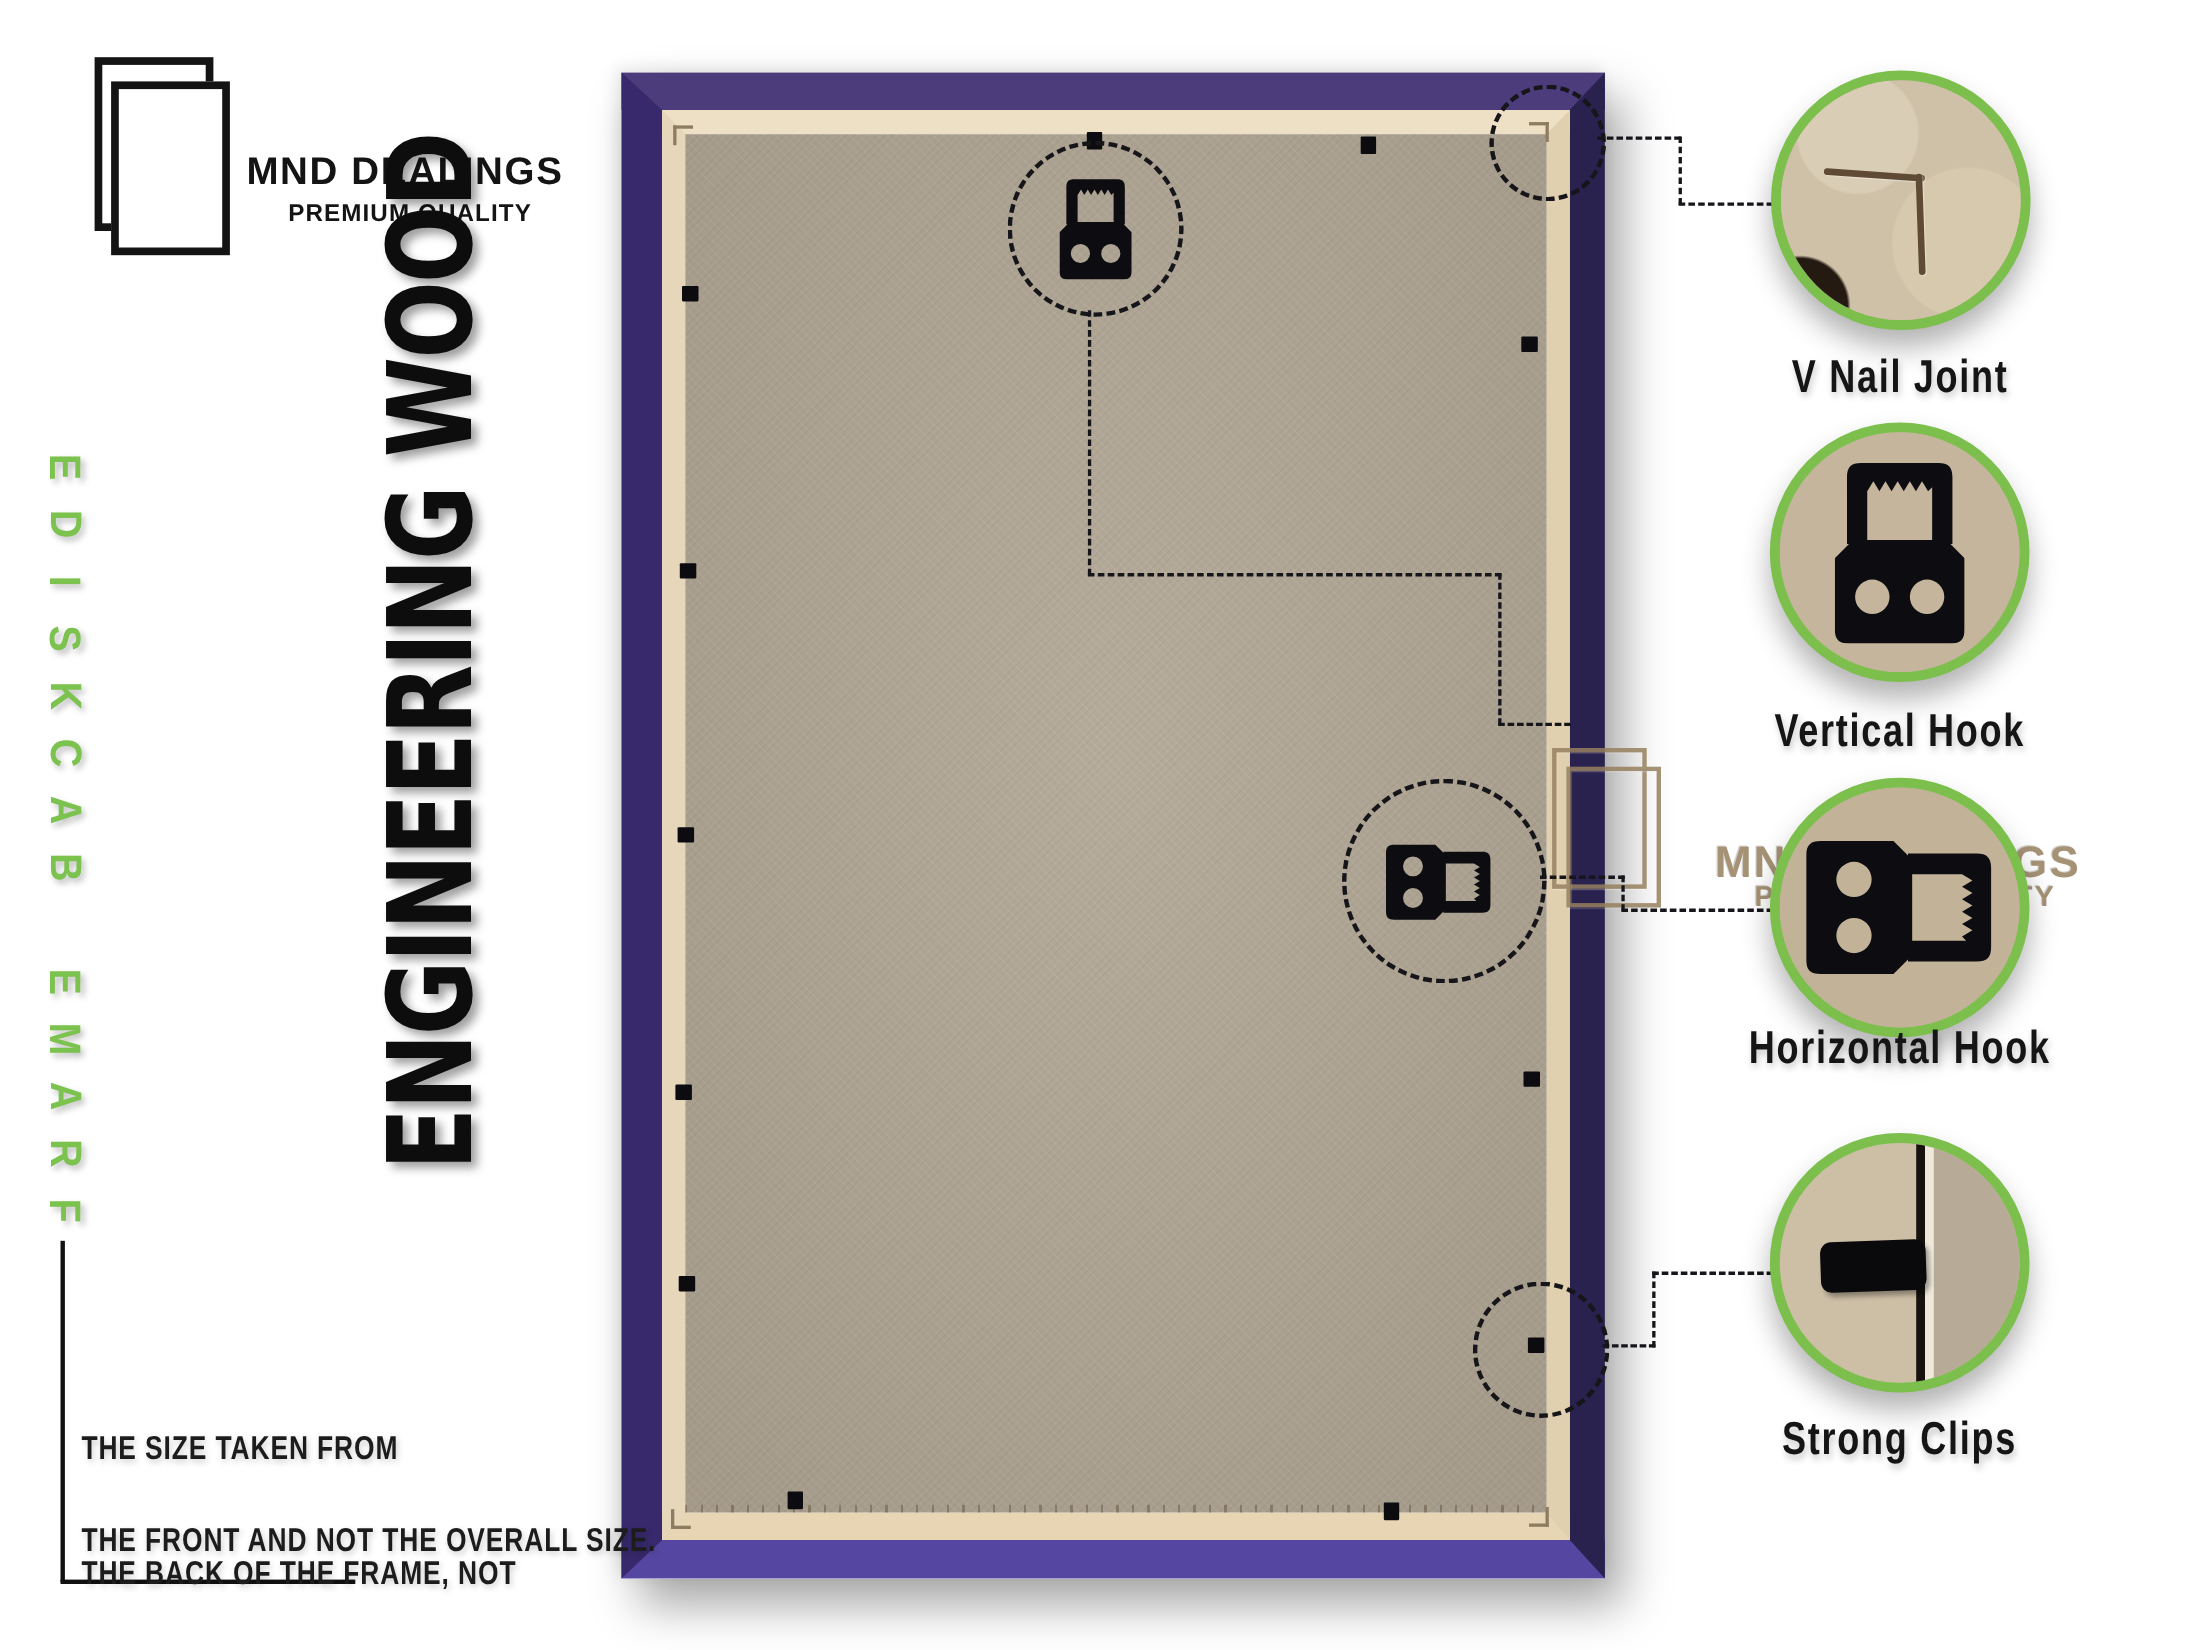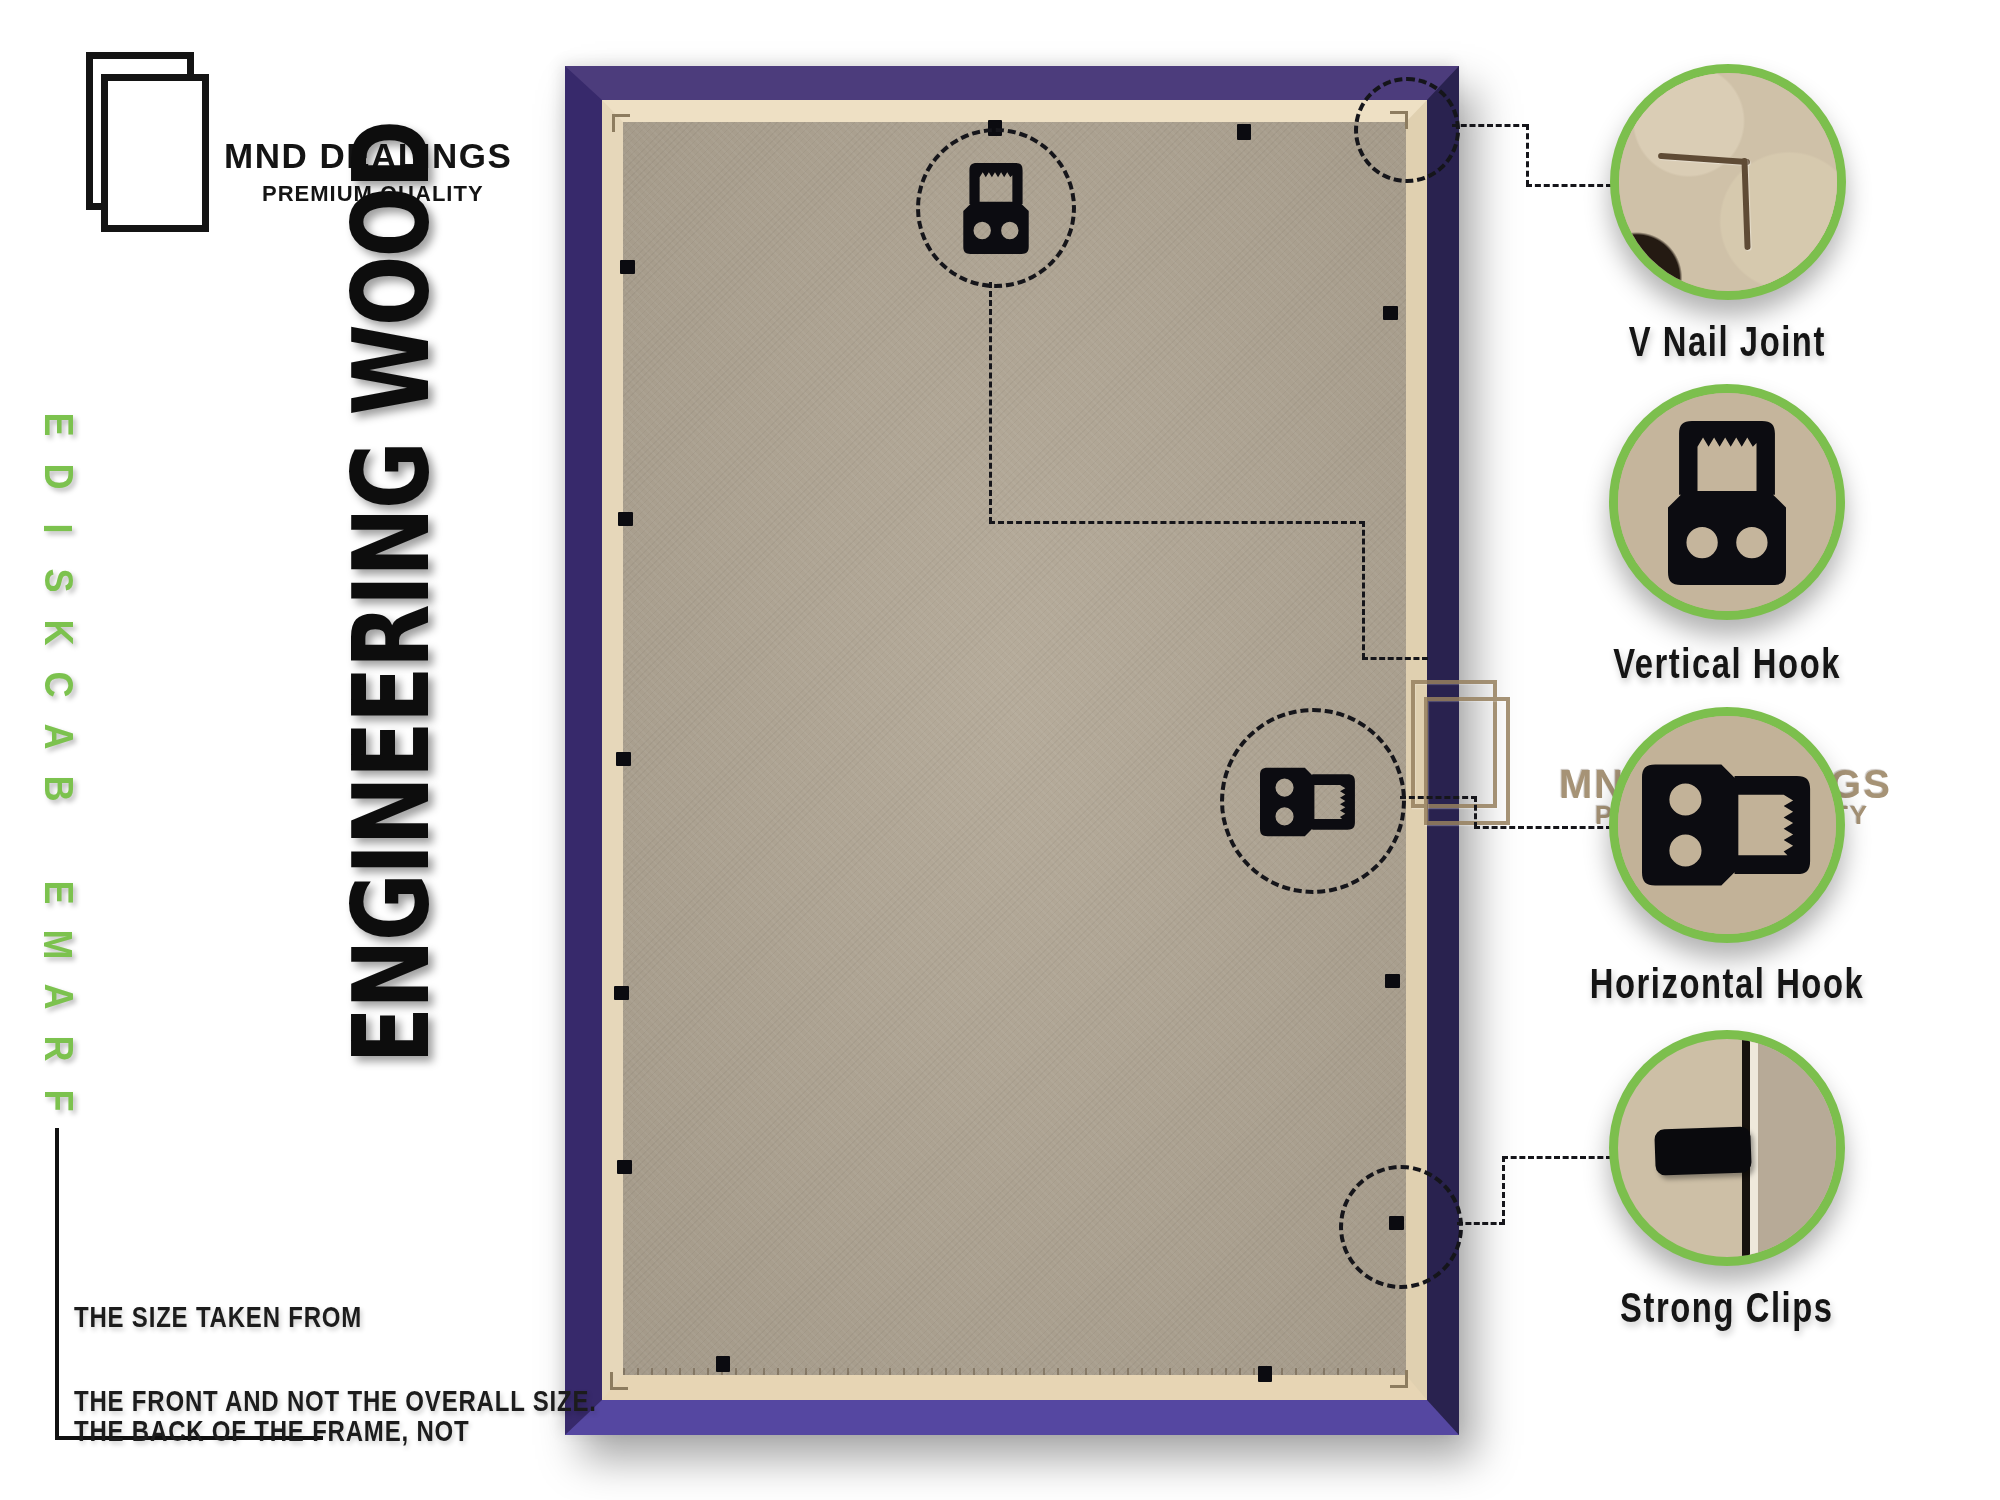--- a/index.html
+++ b/index.html
@@ -261,21 +261,21 @@
   <div class="zoom-inner" style="background:#c2b298;display:flex;align-items:center;justify-content:center;">
     <svg class="hook-svg" width="122" height="170" viewBox="0 0 64 90" style="transform:rotate(90deg);">
       <path fill="#0c0c11" fill-rule="evenodd" d="M13 1 H51 C56 1 58 3 58 8 V41 H6 V8 C6 3 8 1 13 1 Z
         M16 15 L19 10 L22 15 L25 10 L28 15 L31 10 L34 15 L37 10 L40 15 L43 10 L46 15 L48 13 V39 H16 Z
         M7 41 H57 L64 48 V83 C64 88 62 90 57 90 H7 C2 90 0 88 0 83 V48 Z
         M27 67 A8.5 8.5 0 1 0 10 67 A8.5 8.5 0 1 0 27 67 Z
         M54 67 A8.5 8.5 0 1 0 37 67 A8.5 8.5 0 1 0 54 67 Z"></path>
     </svg>
   </div>
 </div>
-<div class="callout-label" style="top:960px;text-decoration:underline;">
+<div class="callout-label" style="top:928px;text-decoration:underline;">
   <span>Horizontal Hook</span>
 </div>
 
 <div class="zoom" style="left:1609px;top:1030px;background:#cdbfa6;">
   <div class="zoom-inner">
     <div class="z4-right"></div>
     <div class="z4-white"></div>
     <div class="z4-dark"></div>
     <div class="z4-clip"></div>
   </div>

